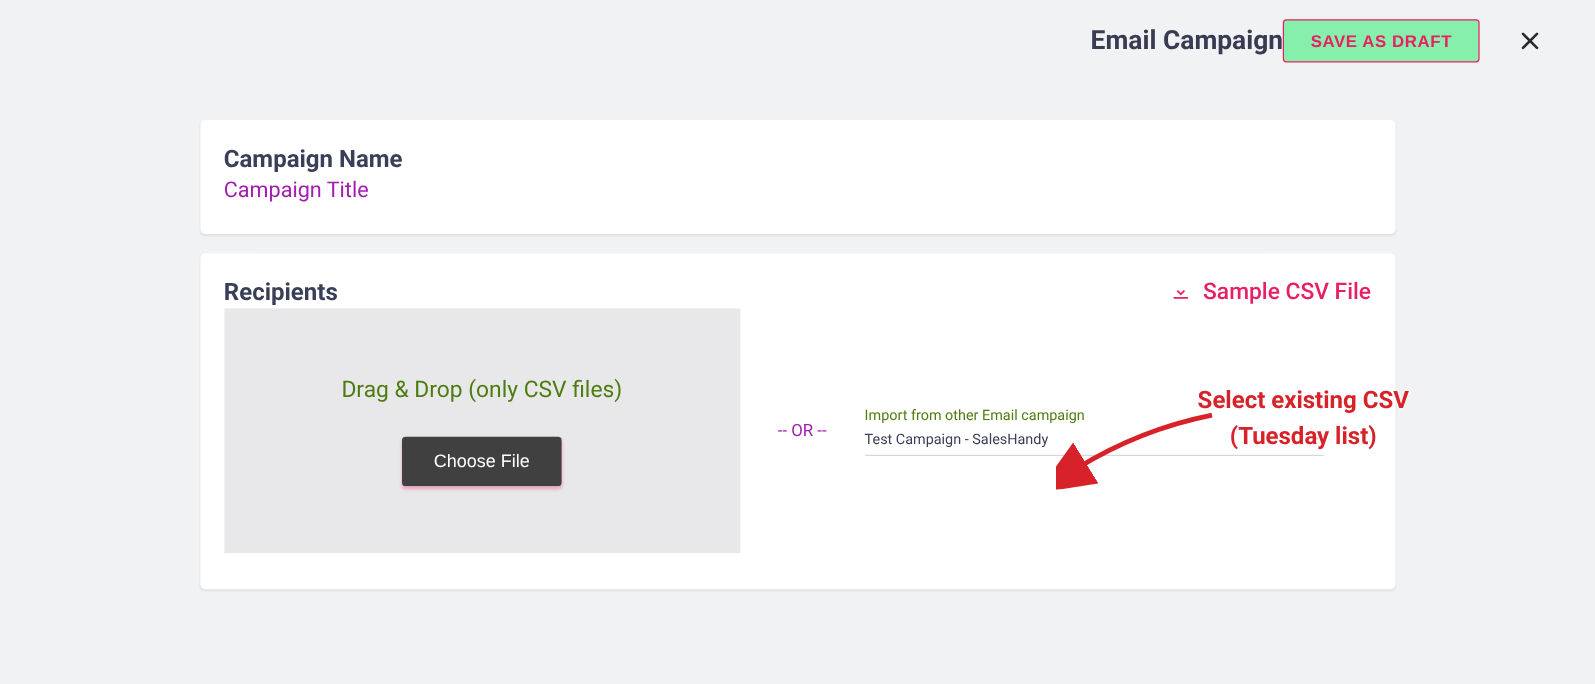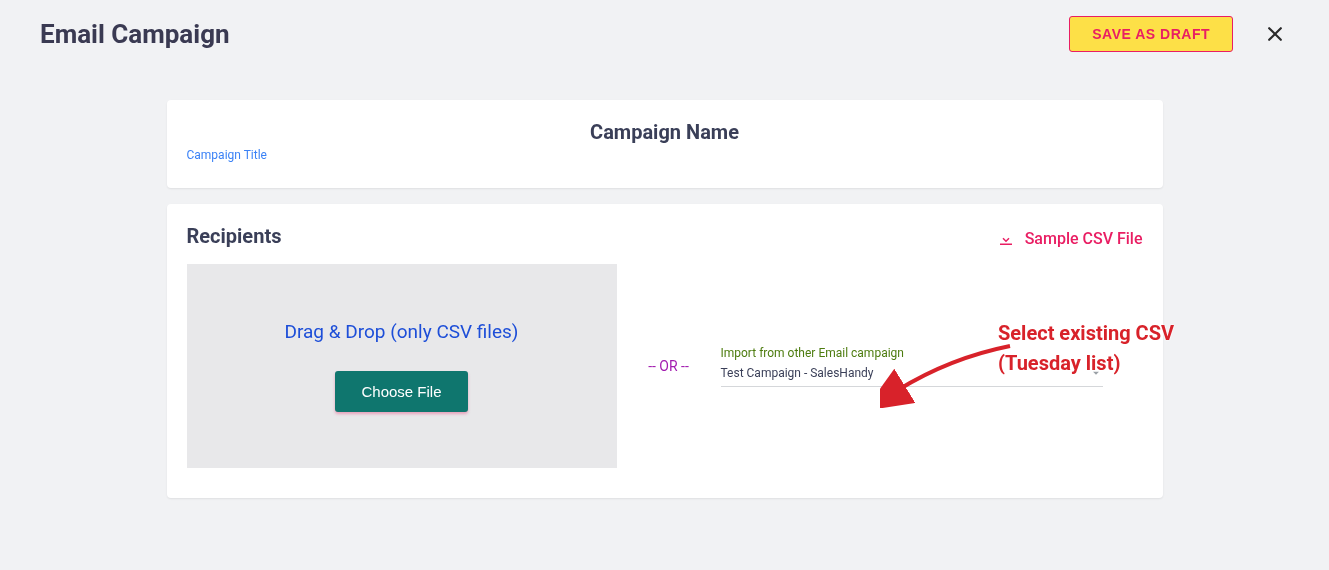--- a/index.html
+++ b/index.html
@@ -11,29 +11,30 @@
     overflow: hidden;
     position: relative;
   }
   .header {
     display: flex;
     align-items: center;
     padding: 12px 40px 0 40px;
     height: 56px;
   }
   .page-title {
-    font-size: 26px;
+    font-size: 22px;
     font-weight: 700;
     color: #3a3a52;
     flex: 1;
+    text-align: right;
   }
   .save-draft-btn {
     border: 1px solid #e91e63;
     color: #e91e63;
-    background: #fde047;
+    background: #86efac;
     padding: 9px 22px;
     font-size: 14px;
     font-weight: 600;
     letter-spacing: 0.5px;
     border-radius: 3px;
     cursor: pointer;
     margin-right: 28px;
   }
   .close-btn {
     background: none;
@@ -53,52 +54,51 @@
     border-radius: 4px;
     box-shadow: 0 1px 2px rgba(0,0,0,0.08);
     padding: 20px;
     margin-bottom: 16px;
   }
   .section-heading {
     font-size: 20px;
     font-weight: 700;
     color: #3a3f58;
     margin-bottom: 4px;
-    text-align: center;
   }
   .field-label {
-    font-size: 12px;
-    color: #3b82f6;
+    font-size: 18px;
+    color: #a21caf;
     margin-bottom: 6px;
   }
   .text-input {
     width: 100%;
     border: none;
     border-bottom: 1px solid #d5d7da;
     font-size: 16px;
     color: #3a3f58;
     padding: 6px 0 8px 0;
     outline: none;
     background: transparent;
   }
   
   .recipients-header {
     display: flex;
-    align-items: flex-end;
-    margin-bottom: 16px;
+    align-items: flex-start;
+    margin-bottom: 2px;
   }
   .recipients-title {
     font-size: 20px;
     font-weight: 700;
     color: #3a3f58;
     flex: 1;
   }
   .sample-csv {
     color: #e91e63;
-    font-size: 16px;
+    font-size: 19px;
     font-weight: 500;
     text-decoration: none;
     display: inline-flex;
     align-items: center;
     gap: 10px;
     cursor: pointer;
   }
   .recipients-body {
     display: flex;
     align-items: center;
@@ -108,25 +108,25 @@
     background: #e8e8ea;
     width: 430px;
     height: 204px;
     display: flex;
     flex-direction: column;
     align-items: center;
     justify-content: center;
     gap: 28px;
   }
   .dropzone-text {
-    color: #1d4ed8;
+    color: #4d7c0f;
     font-size: 19px;
   }
   .choose-file-btn {
-    background: #0f766e;
+    background: #404040;
     color: #fff;
     border: none;
     padding: 12px 26px;
     font-size: 15px;
     font-weight: 500;
     border-radius: 3px;
     cursor: pointer;
     box-shadow: 0 2px 3px rgba(233,30,99,0.35);
   }
   .or-sep {
@@ -166,20 +166,21 @@
     pointer-events: none;
   }
   .annotation-text {
     position: absolute;
     left: 998px;
     top: 318px;
     color: #d8222a;
     font-weight: 700;
     font-size: 20px;
     line-height: 1.5;
+    text-align: center;
     text-shadow: 0 0 2px #fff, 0 0 2px #fff;
     white-space: nowrap;
   }
   .annotation-arrow {
     position: absolute;
     left: 880px;
     top: 338px;
   }
 </style>
 </head>

